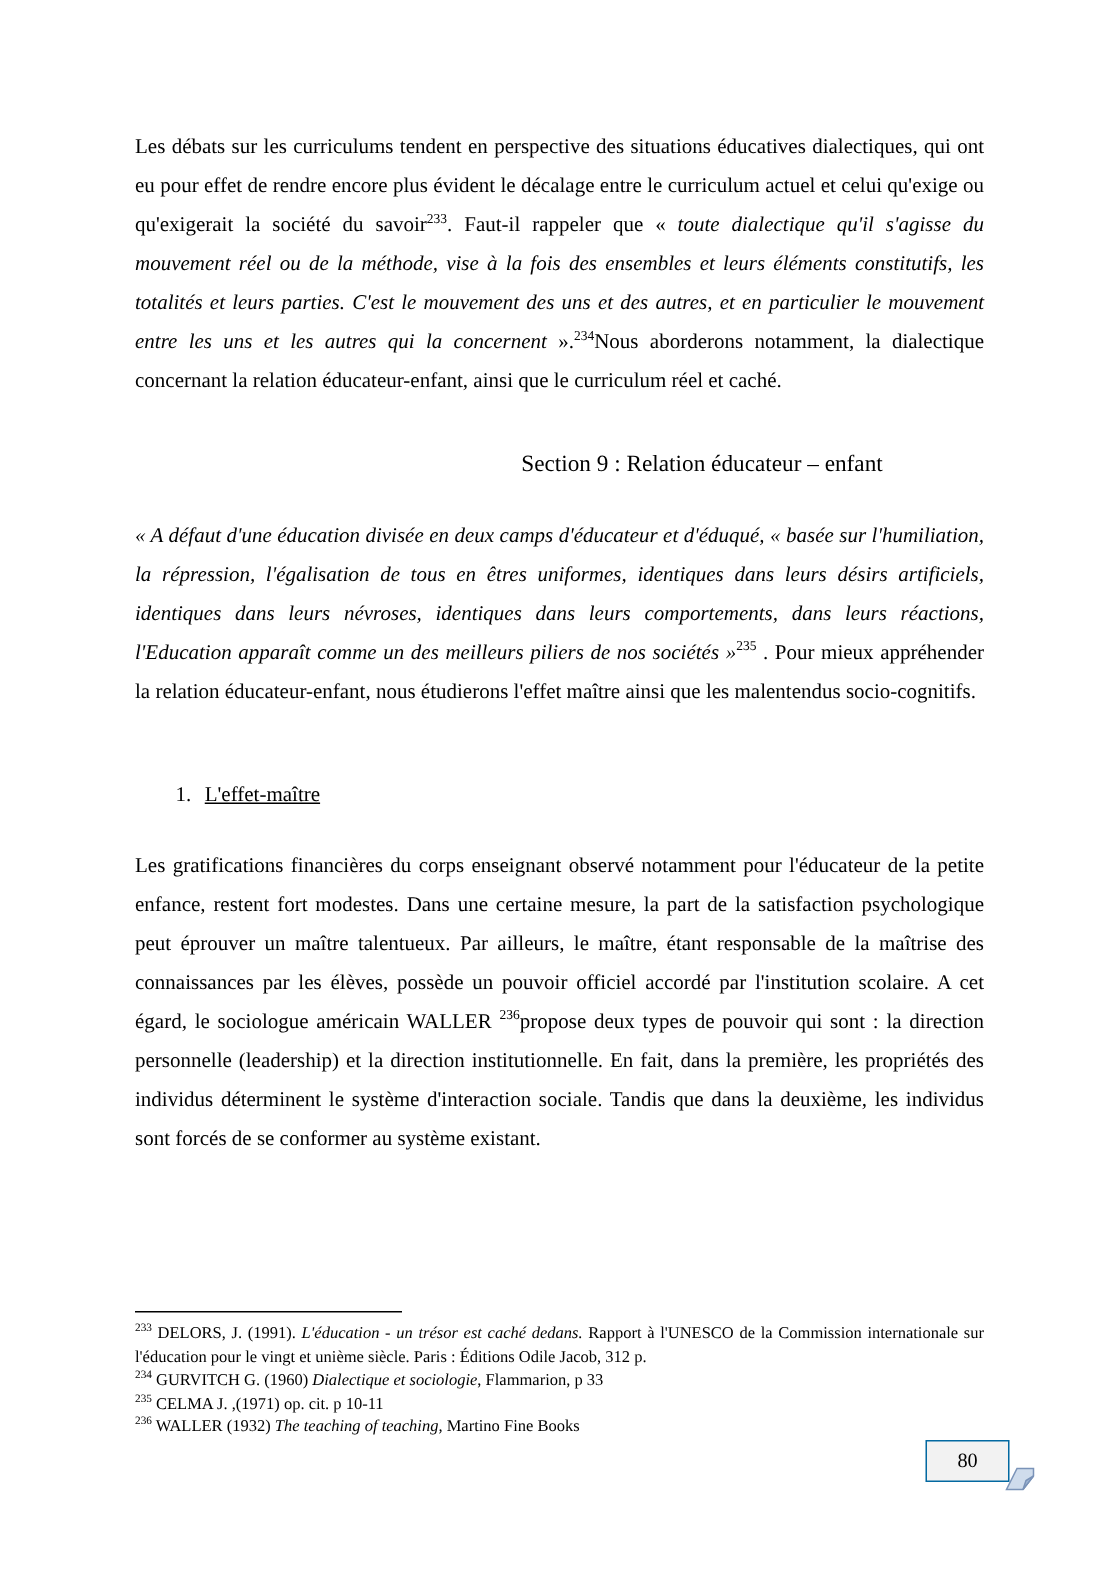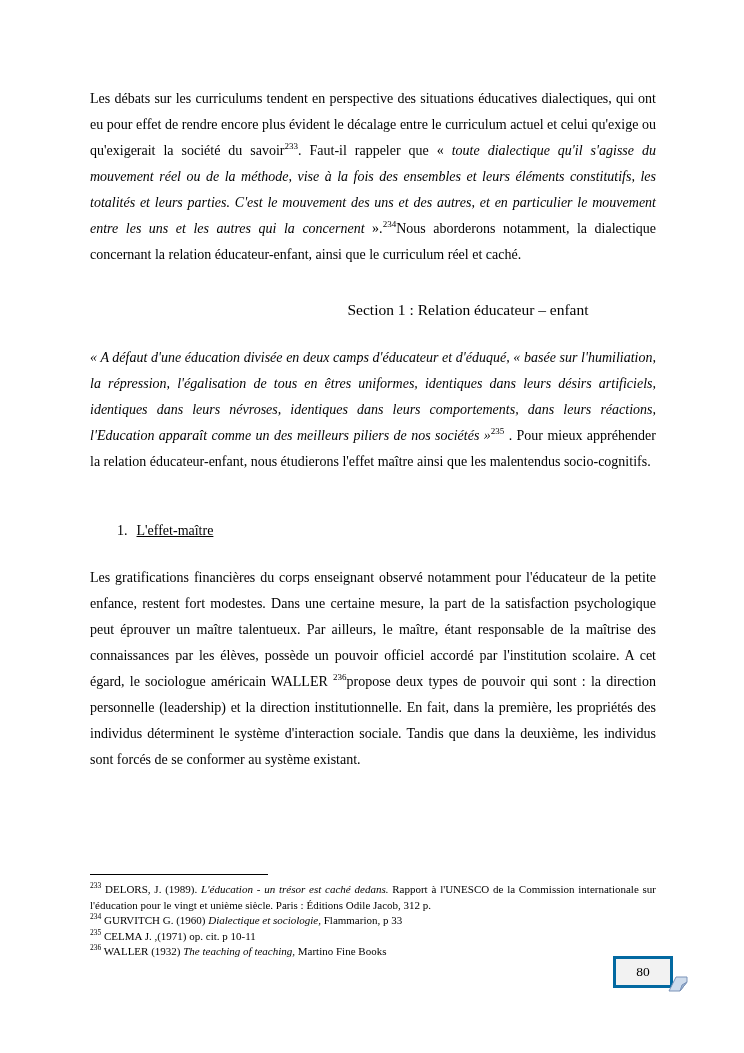--- a/index.html
+++ b/index.html
@@ -37,47 +37,47 @@
   .footnotes {
     position: absolute; left: 90px; right: 88px; top: 874px;
     font-size: 11px; line-height: 15.5px; text-align: justify;
   }
   .footnote-rule { width: 178px; border-top: 1px solid #000; margin-bottom: 7px; }
   .footnotes sup { font-size: 7.5px; }
 
   .page-frame {
     position: absolute; right: 71px; bottom: 65px;
     width: 54px; height: 26px;
-    border: 3px solid #0369a1; background: #f2f2f2;
+    border: 1px solid #0369a1; background: #f2f2f2;
     display: flex; align-items: center; justify-content: center;
     font-size: 13.5px;
   }
   .curl-icon { position: absolute; right: -19px; bottom: -10px; }
 </style>
 </head>
 <body>
 
 <div class="page">
 
 
   <p class="para"><span>Les débats sur les curriculums tendent en perspective des situations éducatives dialectiques, qui ont eu pour effet de rendre encore plus évident le décalage entre le curriculum actuel et celui qu'exige ou qu'exigerait la société du savoir</span><sup>233</sup><span>. Faut-il rappeler que « </span><span class="seg-italic">toute dialectique qu'il s'agisse du mouvement réel ou de la méthode, vise à la fois des ensembles et leurs éléments constitutifs, les totalités et leurs parties. C'est le mouvement des uns et des autres, et en particulier le mouvement entre les uns et les autres qui la concernent</span><span> ».</span><sup>234</sup><span>Nous aborderons notamment, la dialectique concernant la relation éducateur-enfant, ainsi que le curriculum réel et caché.</span></p>
 
-  <h2 class="section-title">Section 1 : Relation éducateur – enfant</h2>
+  <h2 class="section-title">Section 9 : Relation éducateur – enfant</h2>
 
   <p class="para"><span class="seg-italic">« A défaut d'une éducation divisée en deux camps d'éducateur et d'éduqué, « basée sur l'humiliation, la répression, l'égalisation de tous en êtres uniformes, identiques dans leurs désirs artificiels, identiques dans leurs névroses, identiques dans leurs comportements, dans leurs réactions, l'Education apparaît comme un des meilleurs piliers de nos sociétés »</span><sup>235</sup><span> . Pour mieux appréhender la relation éducateur-enfant, nous étudierons l'effet maître ainsi que les malentendus socio-cognitifs.</span></p>
 
   <div class="list-item">
     <span class="list-number">1.</span><span class="seg-underline">L'effet-maître</span>
   </div>
 
   <p class="para"><span>Les gratifications financières du corps enseignant observé notamment pour l'éducateur de la petite enfance, restent fort modestes. Dans une certaine mesure, la part de la satisfaction psychologique peut éprouver un maître talentueux. Par ailleurs,  le maître, étant responsable de la maîtrise des connaissances par les élèves,  possède un pouvoir officiel accordé par l'institution scolaire. A cet égard, le sociologue américain WALLER </span><sup>236</sup><span>propose deux types de pouvoir qui sont : la direction personnelle (leadership) et la direction institutionnelle. En fait, dans la première, les propriétés des individus déterminent le système d'interaction sociale. Tandis que dans la deuxième, les individus sont forcés de se conformer au système existant.</span></p>
 
   <div class="footnotes">
     <div class="footnote-rule"></div>
-    <div class="footnote"><sup>233</sup><span> DELORS, J. (1989). </span><span class="seg-italic">L'éducation - un trésor est caché dedans.</span><span> Rapport à l'UNESCO de la Commission internationale sur l'éducation pour le vingt et unième siècle. Paris : Éditions Odile Jacob, 312 p.</span></div>
+    <div class="footnote"><sup>233</sup><span> DELORS, J. (1991). </span><span class="seg-italic">L'éducation - un trésor est caché dedans.</span><span> Rapport à l'UNESCO de la Commission internationale sur l'éducation pour le vingt et unième siècle. Paris : Éditions Odile Jacob, 312 p.</span></div>
     <div class="footnote"><sup>234</sup><span> GURVITCH G. (1960) </span><span class="seg-italic">Dialectique et sociologie</span><span>, Flammarion, p 33</span></div>
     <div class="footnote"><sup>235</sup><span> CELMA J. ,(1971)  op. cit. p 10-11</span></div>
     <div class="footnote"><sup>236</sup><span> WALLER (1932) </span><span class="seg-italic">The teaching of teaching,</span><span> Martino Fine Books</span></div>
   </div>
 
   <div class="page-frame">
     <span>80</span>
     <svg class="curl-icon" width="22" height="20" viewBox="0 0 22 20">
       <path d="M2 16 L13 16 L20 7 L20 2 L9 2 Z" fill="#cfdcec" stroke="#7a93b8" stroke-width="1"></path>
       <path d="M13 16 L15 10 L20 7 Z" fill="#9fb6d4" stroke="#7a93b8" stroke-width="1"></path>

